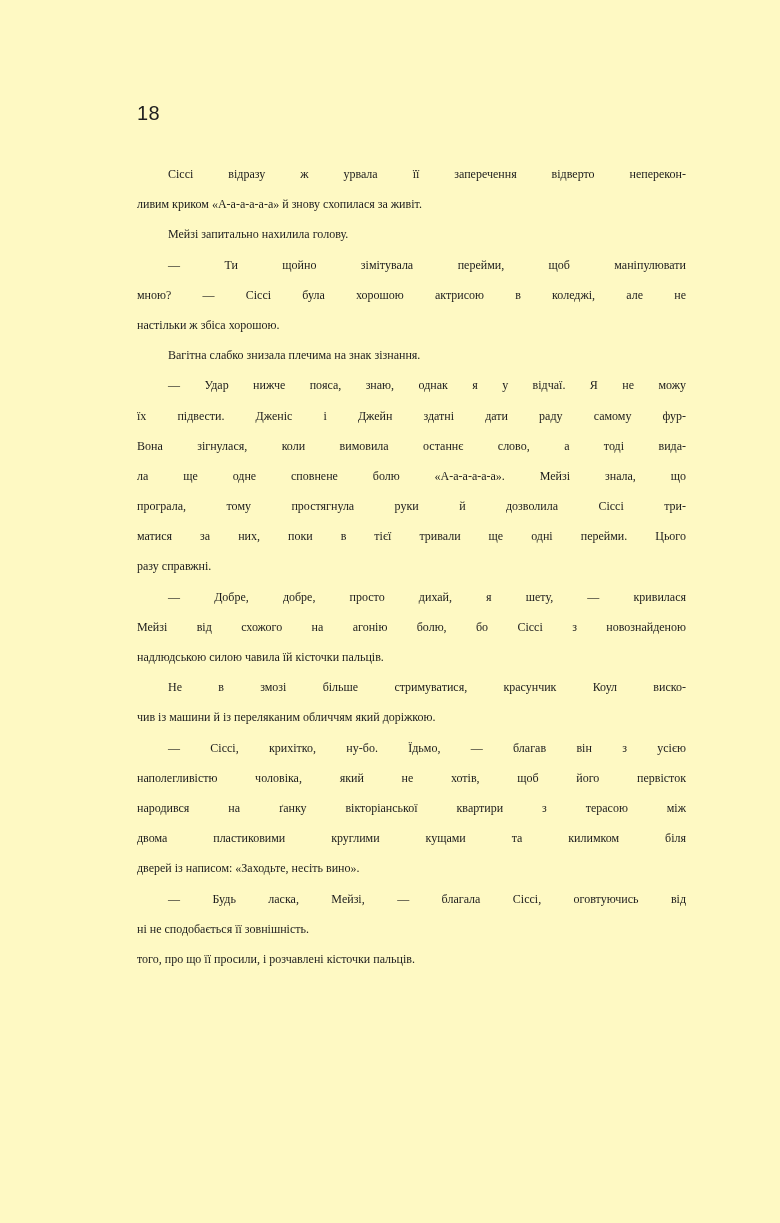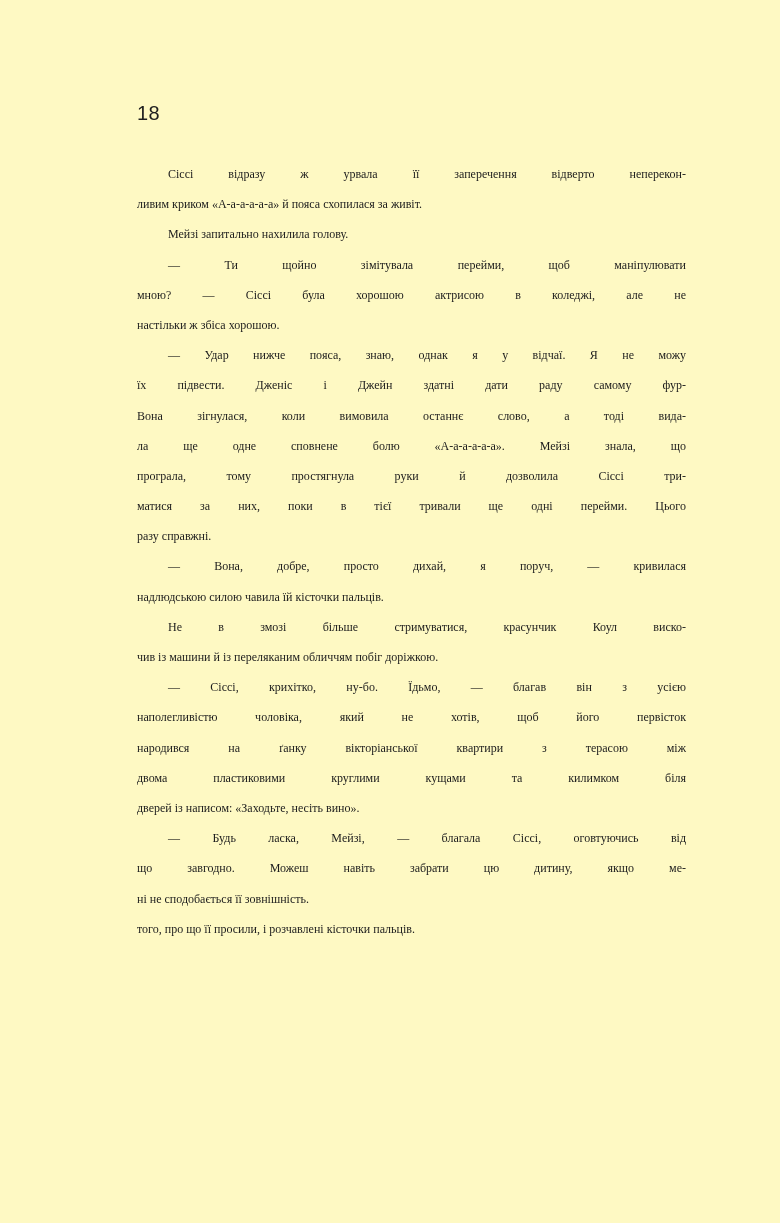--- a/index.html
+++ b/index.html
@@ -44,39 +44,40 @@
   .line.para-first { text-indent: 31px; }
   .line.para-last  { text-align-last: left; }
 </style>
 </head>
 <body>
 
 <div class="book-page">
   <div class="folio">18</div>
   <div class="page-text">
       <div class="line para-first">Сіссі відразу ж урвала її заперечення відверто неперекон-</div>
-      <div class="line para-last">ливим криком «А-а-а-а-а-а» й пояса схопилася за живіт.</div>
+      <div class="line para-last">ливим криком «А-а-а-а-а-а» й знову схопилася за живіт.</div>
       <div class="line para-first para-last">Мейзі запитально нахилила голову.</div>
       <div class="line para-first">— Ти щойно зімітувала перейми, щоб маніпулювати</div>
       <div class="line">мною? — Сіссі була хорошою актрисою в коледжі, але не</div>
       <div class="line para-last">настільки ж збіса хорошою.</div>
+      <div class="line para-first para-last">Вагітна слабко знизала плечима на знак зізнання.</div>
       <div class="line para-first">— Удар нижче пояса, знаю, однак я у відчаї. Я не можу</div>
       <div class="line">їх підвести. Дженіс і Джейн здатні дати раду самому фур-</div>
       <div class="line">Вона зігнулася, коли вимовила останнє слово, а тоді вида-</div>
       <div class="line">ла ще одне сповнене болю «А-а-а-а-а-а». Мейзі знала, що</div>
       <div class="line">програла, тому простягнула руки й дозволила Сіссі три-</div>
       <div class="line">матися за них, поки в тієї тривали ще одні перейми. Цього</div>
       <div class="line para-last">разу справжні.</div>
-      <div class="line para-first">— Вона, добре, просто дихай, я поруч, — кривилася</div>
+      <div class="line para-first">— Добре, добре, просто дихай, я шету, — кривилася</div>
+      <div class="line">Мейзі від схожого на агонію болю, бо Сіссі з новознайденою</div>
       <div class="line para-last">надлюдською силою чавила їй кісточки пальців.</div>
       <div class="line para-first">Не в змозі більше стримуватися, красунчик Коул виско-</div>
-      <div class="line para-last">чив із машини й із переляканим обличчям побіг доріжкою.</div>
+      <div class="line para-last">чив із машини й із переляканим обличчям який доріжкою.</div>
       <div class="line para-first">— Сіссі, крихітко, ну-бо. Їдьмо, — благав він з усією</div>
       <div class="line">наполегливістю чоловіка, який не хотів, щоб його первісток</div>
       <div class="line">народився на ґанку вікторіанської квартири з терасою між</div>
       <div class="line">двома пластиковими круглими кущами та килимком біля</div>
       <div class="line para-last">дверей із написом: «Заходьте, несіть вино».</div>
       <div class="line para-first">— Будь ласка, Мейзі, — благала Сіссі, оговтуючись від</div>
-      <div class="line">що завгодно. Можеш навіть забрати цю дитину, якщо ме-</div>
       <div class="line para-last">ні не сподобається її зовнішність.</div>
       <div class="line para-last">того, про що її просили, і розчавлені кісточки пальців.</div>
     </div>
 </div>
 
 </body></html>

